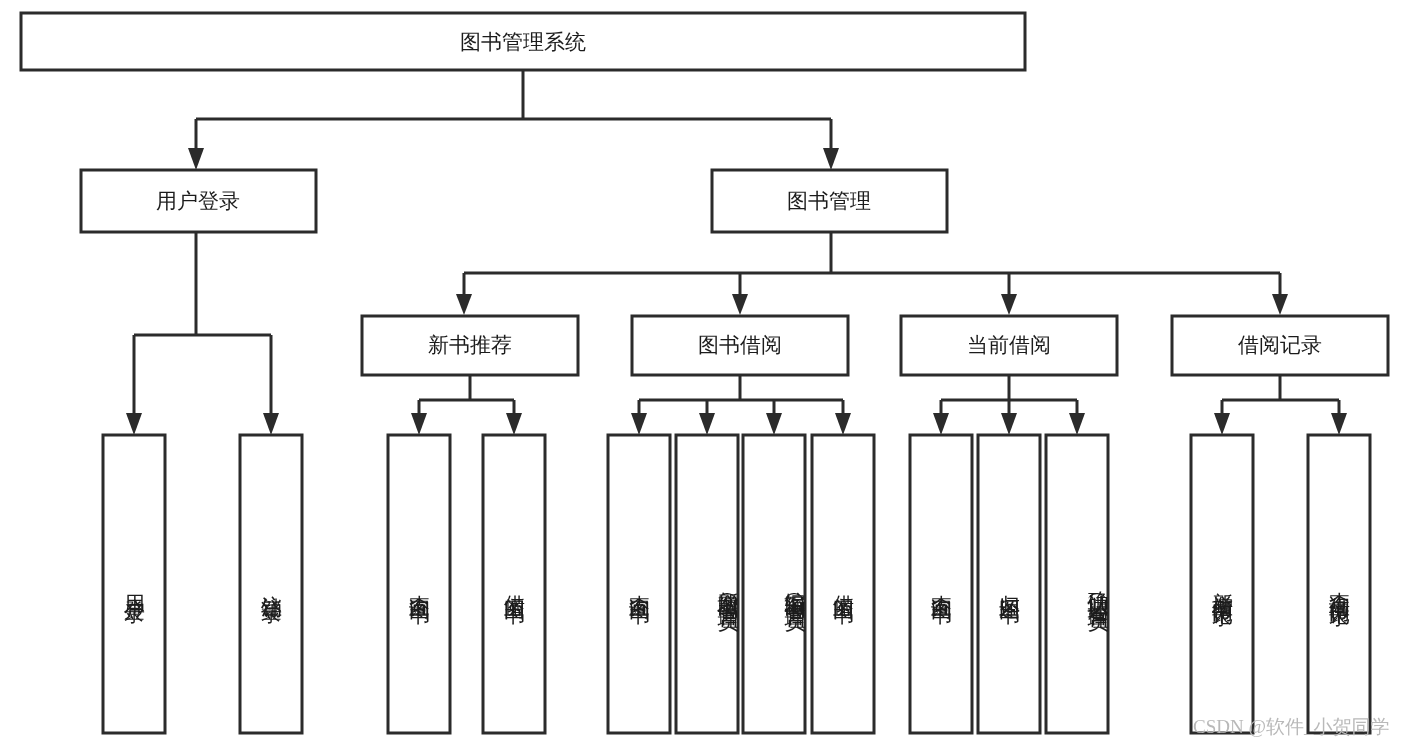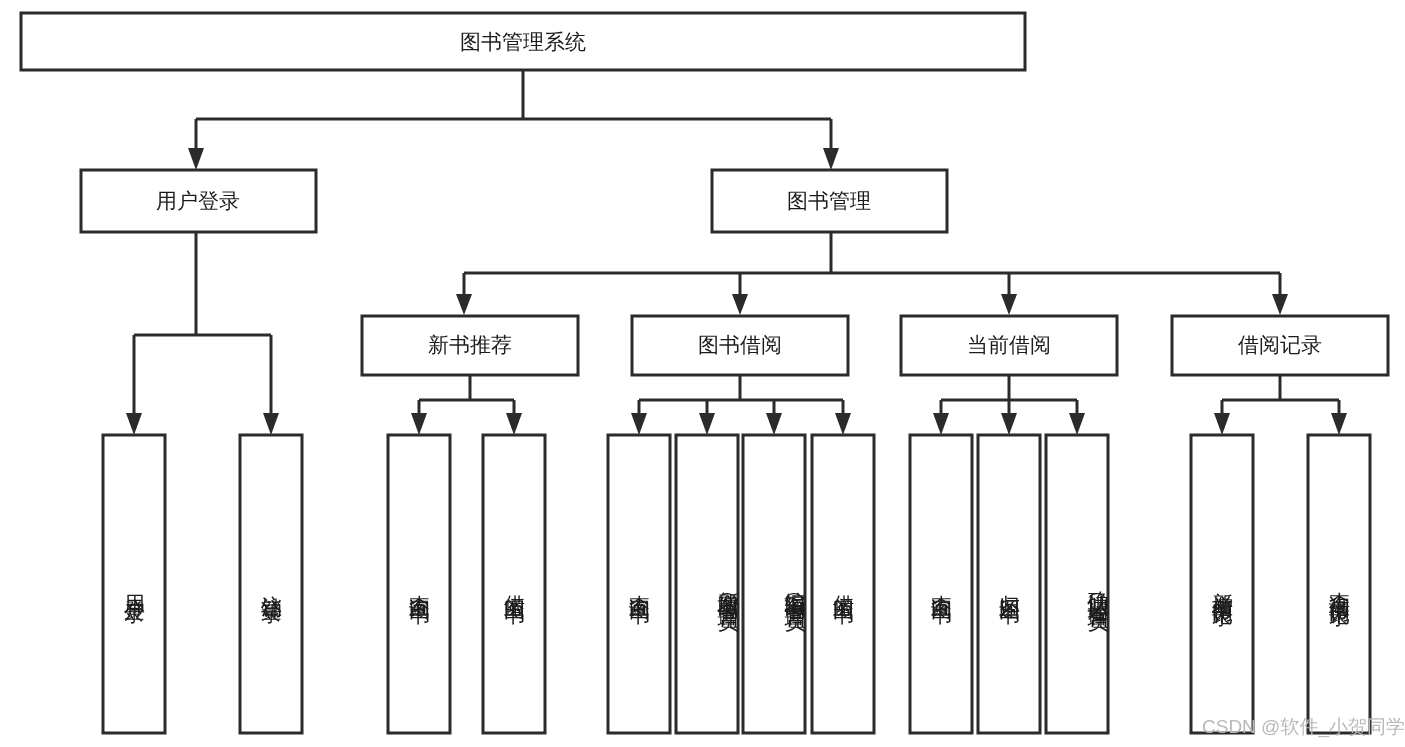--- a/index.html
+++ b/index.html
@@ -62,26 +62,25 @@
     letter-spacing: 3px;
     display: flex;
     align-items: center;
     justify-content: center;
     white-space: nowrap;
     pointer-events: none;
     user-select: none;
   }
   .watermark {
     position: absolute;
-    font-family: Liberation Sans, sans-serif;
+    font-family: Liberation Serif, serif;
     font-size: 19px;
     color: #b9b9b9;
     white-space: nowrap;
     user-select: none;
-    padding-left: 9px;
   }
 </style>
 </head>
 <body>
 
 <div id="diagram-root">
 
   <svg id="tree-svg" viewBox="0 0 1405 747">
     <defs></defs>
 

